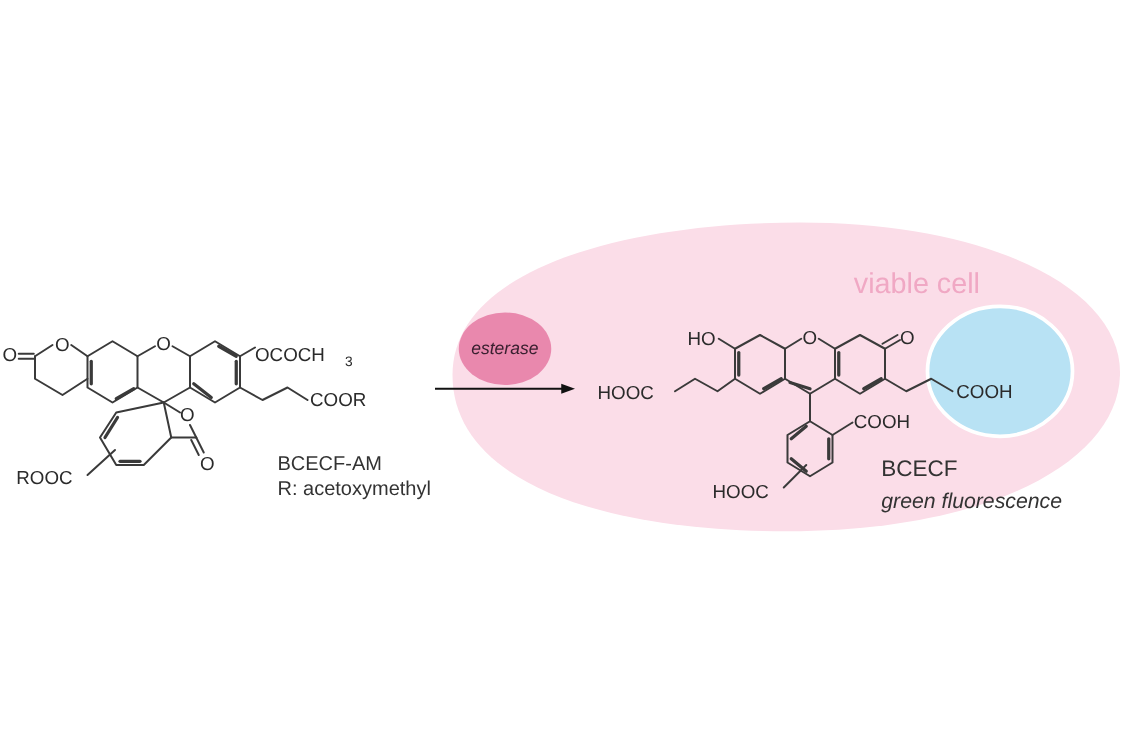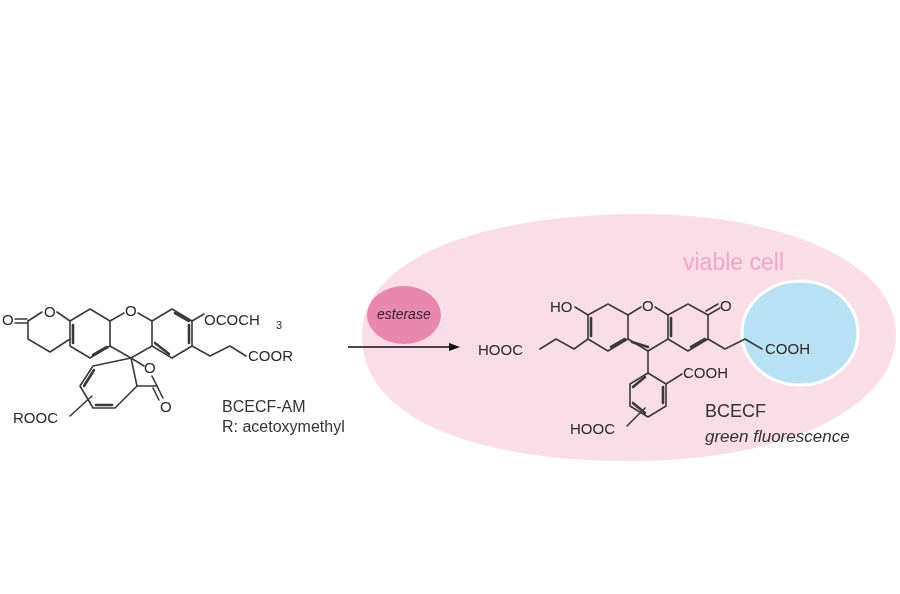--- a/index.html
+++ b/index.html
@@ -1,17 +1,17 @@
 <!DOCTYPE html>
 <html><head>
 <meta charset="utf-8">
 <style>
   html, body { margin: 0; padding: 0; background: #ffffff; }
   body { width: 900px; height: 594px; position: relative; overflow: hidden; font-family: "Liberation Sans", sans-serif; }
-  #stage { position: absolute; left: 0; top: 0; width: 900px; height: 506px; margin-top: 36px; }
+  #stage { position: absolute; left: 0; top: 0; width: 900px; height: 506px; }
   svg text { font-family: "Liberation Sans", sans-serif; }
   .lbl { font-size: 15px; fill: #2a2a2a; }
   .lbl-lg { font-size: 16px; fill: #333333; }
   .bond { stroke: #3a3a3a; stroke-width: 1.6; fill: none; stroke-linecap: round; stroke-linejoin: round; }
   .bond-b { stroke: #3a3a3a; stroke-width: 2.6; fill: none; stroke-linecap: round; }
 </style>
 </head>
 <body>
 
 <div id="stage">

